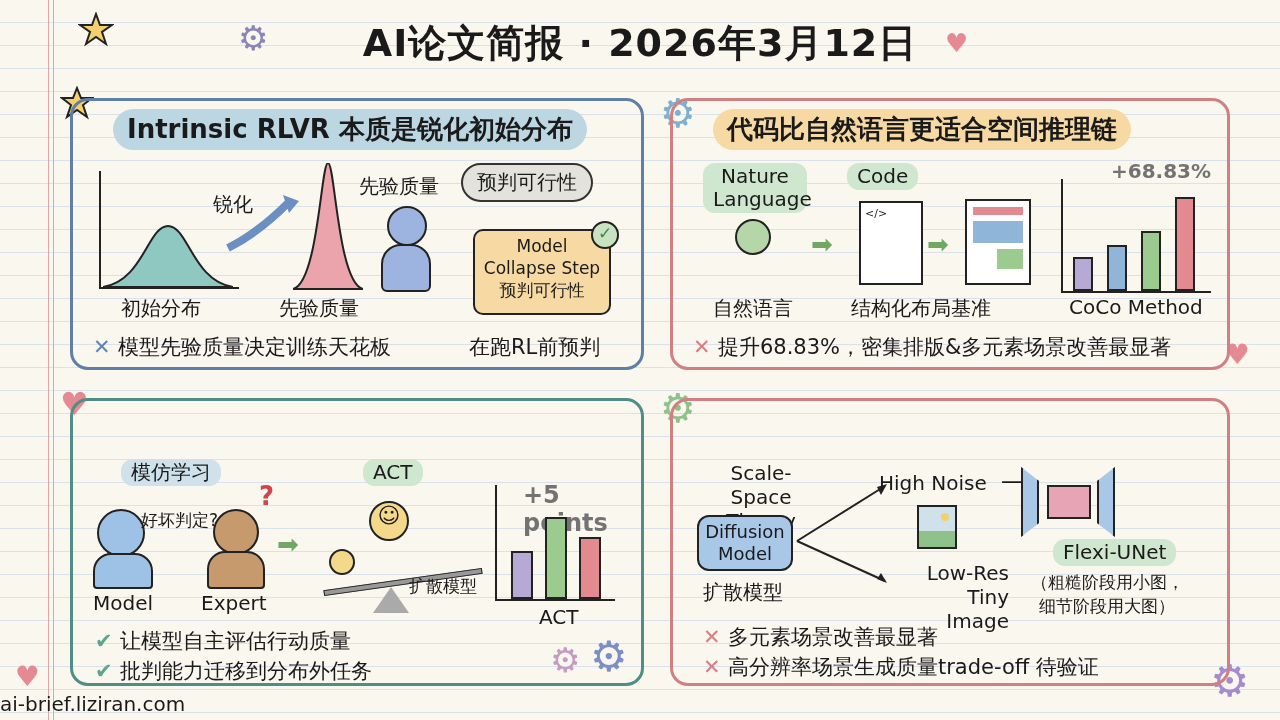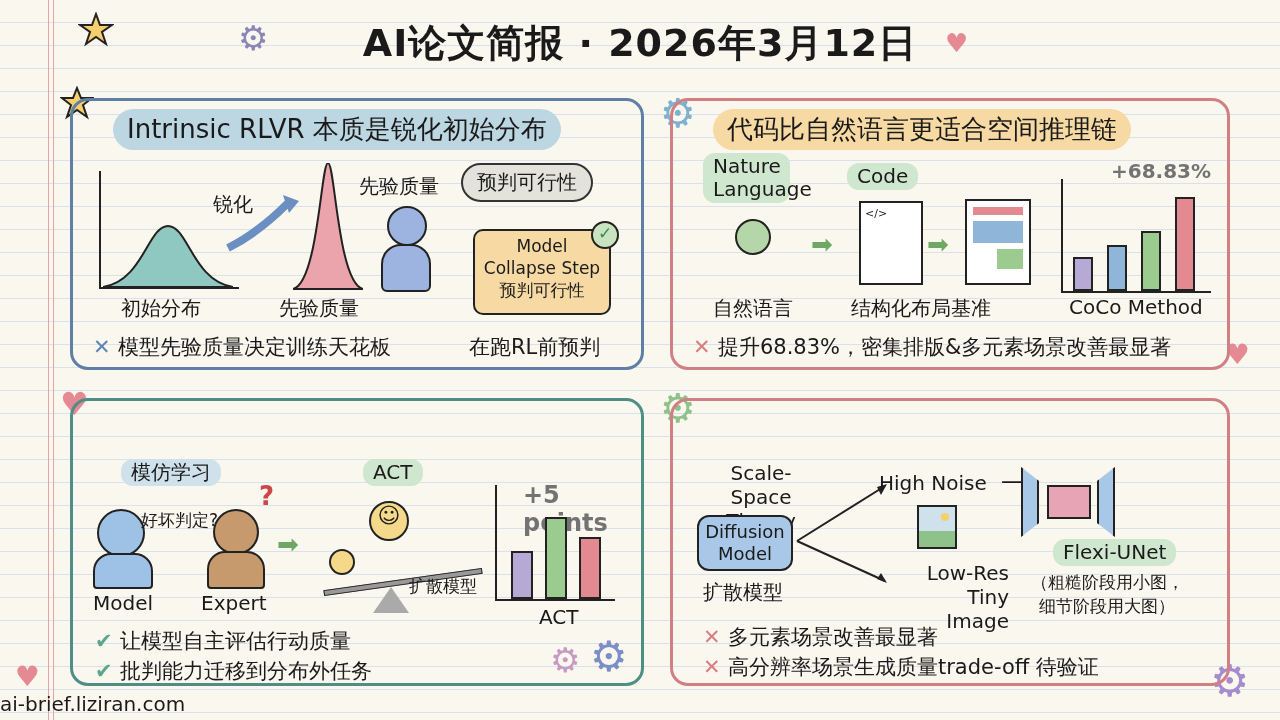--- a/index.html
+++ b/index.html
@@ -7,21 +7,21 @@
 body{font-family:"DejaVu Sans","Liberation Sans",sans-serif;color:#1a1a1a;position:relative;
  background-color:#faf7ee;
  background-image:repeating-linear-gradient(to bottom,transparent 0,transparent 22px,#d9e2ea 22px,#d9e2ea 23px);}
 .margin-line{position:absolute;top:0;bottom:0;width:1px;background:#e0a5a5}
 .title{position:absolute;left:0;right:0;top:18px;text-align:center;font-size:38px;font-weight:bold;letter-spacing:1px}
 .panel{position:absolute;border:3px solid;border-radius:18px}
 .p1{left:70px;top:98px;width:574px;height:272px;border-color:#5f7fa6}
 .p2{left:670px;top:98px;width:560px;height:272px;border-color:#d07f82}
 .p3{left:70px;top:398px;width:574px;height:288px;border-color:#4f8d87}
 .p4{left:670px;top:398px;width:560px;height:288px;border-color:#d07f82}
-.pill{position:absolute;left:40px;top:8px;border-radius:22px;padding:3px 14px;font-size:26px;font-weight:normal;white-space:nowrap}
+.pill{position:absolute;left:40px;top:8px;border-radius:22px;padding:3px 14px;font-size:26px;font-weight:bold;white-space:nowrap}
 .pill.blue{background:#bcd6e2}.pill.orange{background:#f6d9a3}
 .abs{position:absolute}
 .lbl{position:absolute;font-size:20px;white-space:nowrap}
 .sm{font-size:17px}
 .bullet{position:absolute;font-size:21px;white-space:nowrap}
 .x-blue{color:#5f86b5;font-weight:bold}
 .x-red{color:#d97e82;font-weight:bold}
 .chk{color:#5aa58e;font-weight:bold}
 .tag{position:absolute;border-radius:12px;padding:2px 10px;font-size:20px;text-align:center;line-height:1.15}
 .green-tag{background:#cfe6cf}
@@ -85,21 +85,21 @@
   <div>Collapse Step</div>
   <div>预判可行性</div>
  </div>
  <div class="abs" style="left:518px;top:120px;width:28px;height:28px;border-radius:50%;background:#c9e3c0;border:2px solid #222;text-align:center;font-size:17px;color:#3a8a5a">✓</div>
  <div class="bullet" style="left:20px;top:232px"><span class="x-blue">✕ </span><span>模型先验质量决定训练天花板</span></div>
  <div class="bullet" style="left:396px;top:232px">在跑RL前预判</div>
 </div>
 
 <div class="panel p2">
  <div class="pill orange">代码比自然语言更适合空间推理链</div>
- <div class="tag green-tag" style="left:30px;top:52px;width:87px">Nature Language</div>
+ <div class="tag green-tag" style="left:30px;top:62px;width:104px">Nature Language</div>
  <div class="tag green-tag" style="left:174px;top:62px">Code</div>
  <div class="abs" style="left:62px;top:118px;width:36px;height:36px;border-radius:50%;background:#b5d6a8;border:2px solid #222"></div>
  <div class="abs" style="left:138px;top:128px;color:#6fa865;font-size:26px">➡</div>
  <div class="abs" style="left:186px;top:100px;width:64px;height:84px;background:#fff;border:2px solid #222">
       <div style="font-size:11px;padding:4px">&lt;/&gt;</div>
     </div>
  <div class="abs" style="left:254px;top:128px;color:#6fa865;font-size:26px">➡</div>
  <div class="abs" style="left:292px;top:98px;width:66px;height:86px;background:#fff;border:2px solid #222">
   <div style="margin:6px;height:8px;background:#e28a8f"></div>
   <div style="margin:0 6px;height:22px;background:#8fb6d9"></div>

